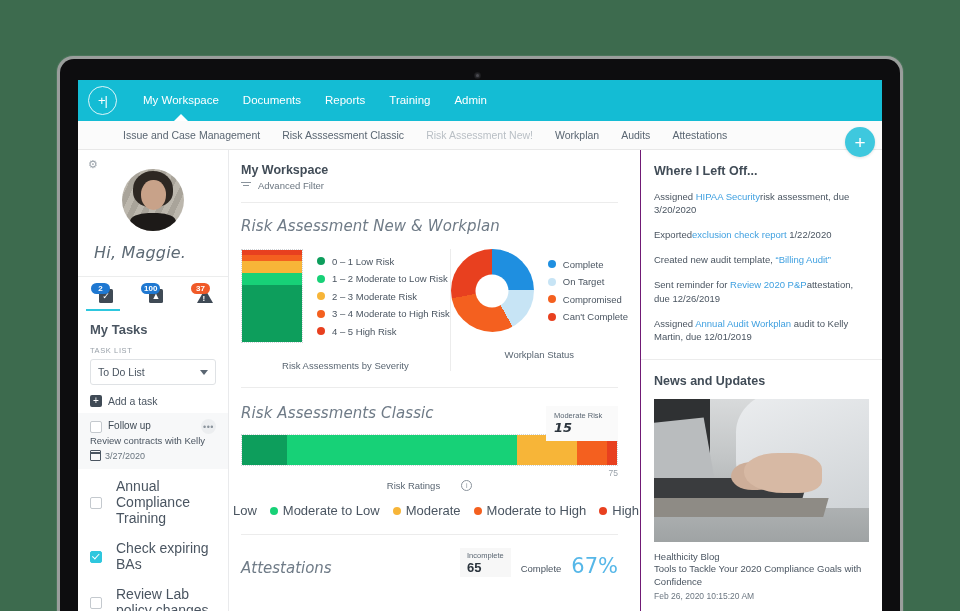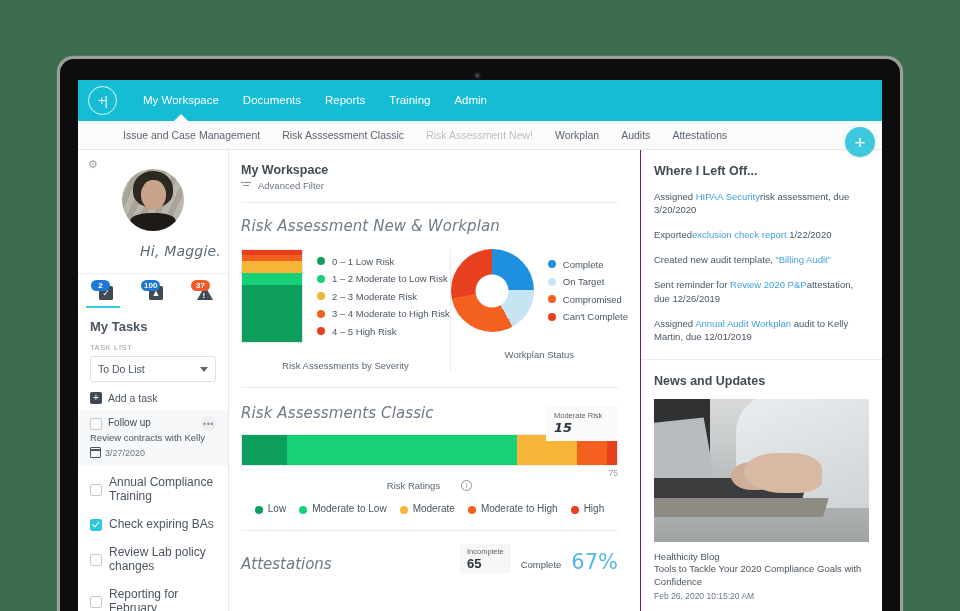--- a/index.html
+++ b/index.html
@@ -89,22 +89,22 @@
   .avatar-lg{
     width:62px;height:62px;border-radius:50%;overflow:hidden;position:relative;
     background:linear-gradient(160deg,#b8b2a6 0%,#8e8krz 0%,#7d7468 38%,#3b332c 100%);
   }
   .avatar-lg .bg{position:absolute;inset:0;background:
      repeating-linear-gradient(115deg,#a9a49a 0 6px,#bcb7ad 6px 12px);}
   .avatar-lg .hair{position:absolute;left:11px;top:2px;width:40px;height:36px;border-radius:50% 50% 42% 42%;background:#2e2823;}
   .avatar-lg .face{position:absolute;left:19px;top:11px;width:25px;height:30px;border-radius:48% 48% 50% 50%;background:#c8a289;}
   .avatar-lg .body{position:absolute;left:8px;bottom:-4px;width:46px;height:22px;border-radius:40% 40% 0 0;background:#1d1a18;}
   .hi{
-    text-align:right;font-size:14px;color:#5d6a75;font-style:italic;
-    font-family:"DejaVu Sans",sans-serif;padding:12px 7px 14px;letter-spacing:.2px;
+    text-align:left;font-size:16px;color:#5d6a75;font-style:italic;
+    font-family:"DejaVu Sans",sans-serif;padding:12px 16px 14px;letter-spacing:.2px;
   }
   .tabs{display:flex;border-top:1px solid #eceded;height:34px;align-items:center;}
   .tabs .tab{flex:1;display:flex;justify-content:center;align-items:center;position:relative;height:100%;}
   .tabs .tab.active:after{content:"";position:absolute;left:8px;right:8px;bottom:0;height:2.5px;background:#2ec7de;}
   .tile{position:relative;width:20px;height:18px;}
   .tile .sq{
     position:absolute;right:0;bottom:0;width:14px;height:14px;background:#3f4a55;border-radius:1.5px;
     color:#fff;font-size:9px;display:flex;align-items:center;justify-content:center;line-height:1;
   }
   .tile .tri{
@@ -141,21 +141,21 @@
   .t-title{font-size:10px;color:#3f4a55;}
   .t-sub{font-size:9.5px;color:#4a5561;margin:2px 0 0 0;}
   .t-date{font-size:9px;color:#6b7680;display:flex;align-items:center;gap:4px;margin-top:4px;}
   .cal{width:9px;height:9px;border:1.2px solid #4a5561;border-radius:1px;position:relative;flex:none;}
   .cal:before{content:"";position:absolute;left:0;right:0;top:1.2px;height:1.6px;background:#4a5561;}
   .dots{
     position:absolute;right:0;top:-1px;width:15px;height:15px;border-radius:50%;background:#eceef0;
     color:#8a939c;font-size:9px;display:flex;align-items:center;justify-content:center;letter-spacing:.5px;
   }
   .tlist{margin-top:2px;}
-  .tlist .row{display:flex;align-items:center;gap:7px;padding:7px 0;font-size:12px;color:#4a5561;}
+  .tlist .row{display:flex;align-items:center;gap:14px;padding:7px 0;font-size:14px;color:#4a5561;}
   .gotobtn{
     margin:8px 12px 0;border:1px solid #d6dade;border-radius:3px;height:22px;
     display:flex;align-items:center;justify-content:center;font-size:10px;font-weight:600;color:#3f4a55;background:#fff;
   }
 
   
   .main{flex:1;background:#fff;padding:0 0 0 0;position:relative;overflow:hidden;}
   .main-inner{padding:13px 22px 0 12px;}
   .page-title{font-size:12.5px;color:#414c57;font-weight:600;margin:0 0 0 0;}
   .advfilter{display:flex;align-items:center;gap:7px;margin-top:3px;font-size:9.5px;color:#6b7680;}
@@ -185,21 +185,21 @@
   .ratingbar{display:flex;height:30px;margin-top:12px;border:1px dotted #cfd4d8;}
   .tooltip{
     position:absolute;right:0px;top:2px;background:#fafafa;padding:5px 8px 6px;min-width:56px;
   }
   .tooltip .tt-l{font-size:7.5px;color:#5a6672;}
   .tooltip .tt-v{font-size:13px;color:#2b343d;font-style:italic;font-weight:700;font-family:"DejaVu Sans",sans-serif;}
   .bar-max{text-align:right;font-size:8.5px;color:#9aa2aa;margin-top:2px;}
   .ratings-cap{text-align:center;font-size:9.5px;color:#5a6672;margin-top:2px;display:flex;align-items:center;justify-content:center;gap:21px;}
   .infoi{width:9px;height:9px;border:1px solid #8a939c;border-radius:50%;color:#8a939c;font-size:7px;display:flex;align-items:center;justify-content:center;line-height:1;}
   .legend-h{display:flex;justify-content:center;gap:13px;margin-top:12px;}
-  .legend-h .li{display:flex;align-items:flex-end;gap:5px;font-size:10px;color:#4a5561;white-space:nowrap;}
+  .legend-h .li{display:flex;align-items:center;gap:5px;font-size:13px;color:#4a5561;white-space:nowrap;}
 
   
   .attest{margin-top:16px;border-top:1px solid #ececec;padding-top:13px;display:flex;align-items:flex-end;}
   .attest .t{font-size:15px;color:#6f7b87;font-style:italic;font-family:"DejaVu Sans",sans-serif;}
   .attest .stats{margin-left:auto;display:flex;align-items:flex-end;gap:10px;}
   .stat-box{background:#f7f7f7;padding:3px 7px 2px;}
   .stat-box .l{font-size:7.5px;color:#5a6672;}
   .stat-box .v{font-size:13px;color:#2b343d;font-weight:700;}
   .comp-l{font-size:9.5px;color:#4a5561;padding-bottom:3px;}
   .comp-v{font-size:21px;color:#56b7e8;font-family:"DejaVu Sans",sans-serif;line-height:1;}

